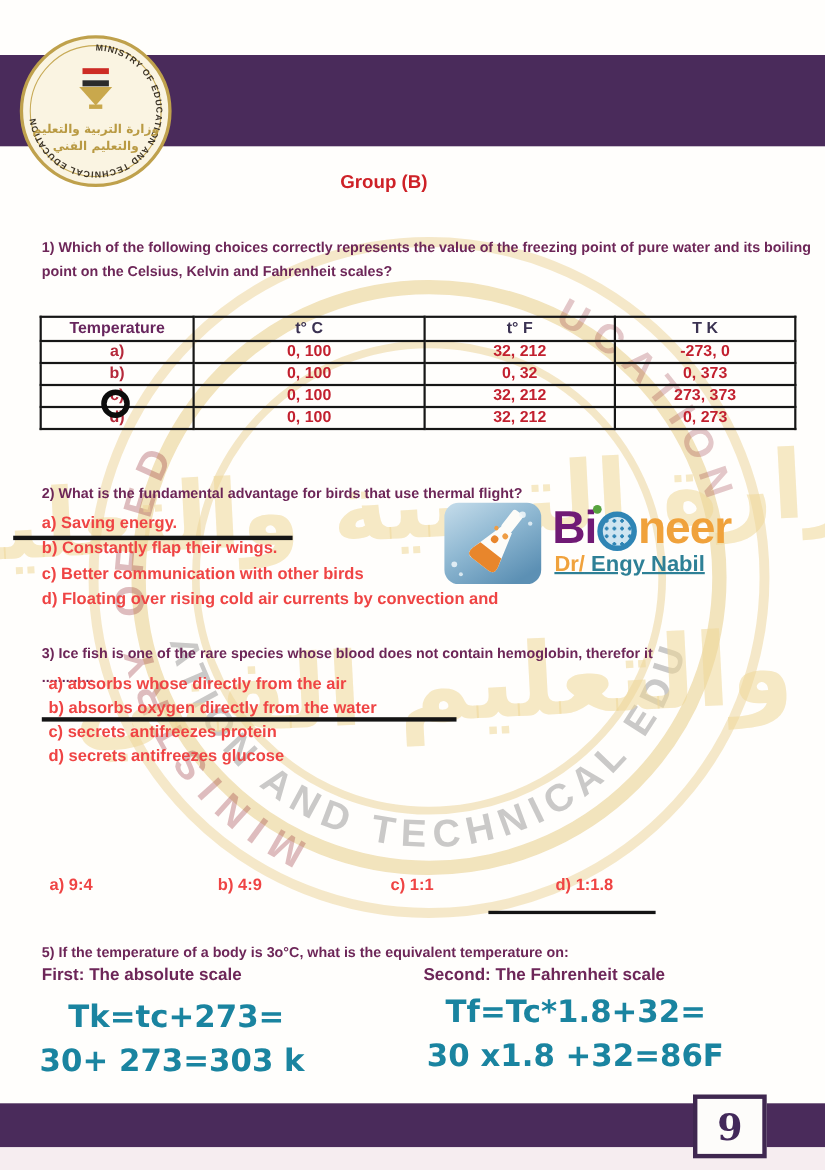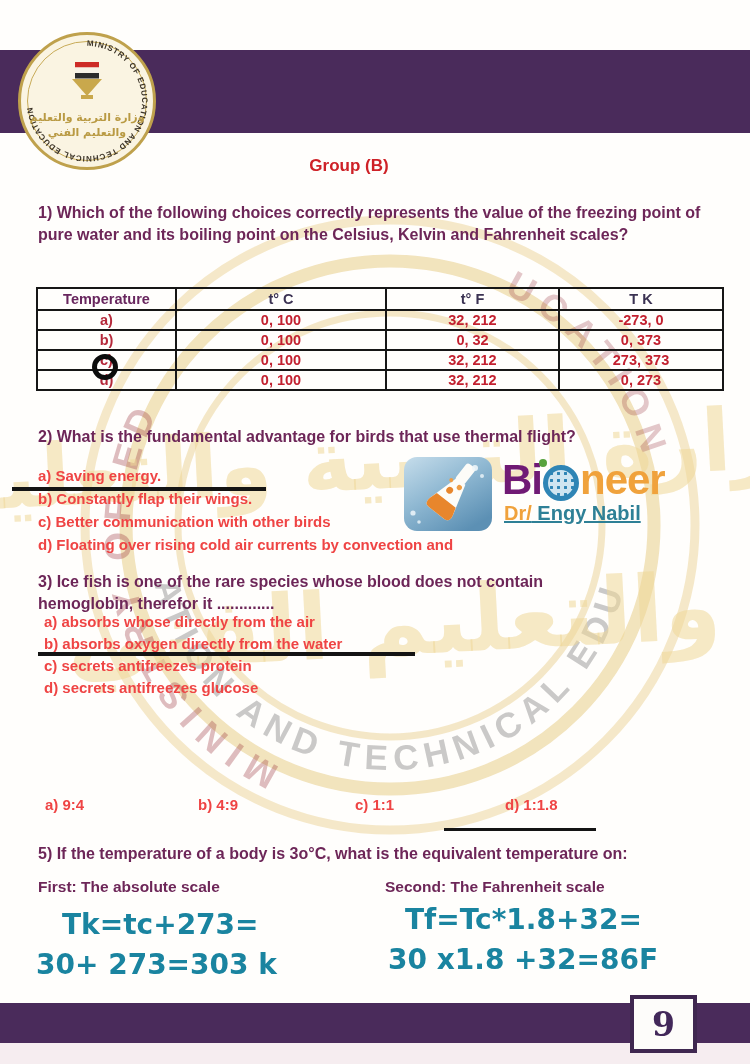--- a/index.html
+++ b/index.html
@@ -17,21 +17,21 @@
   .below-strip{position:absolute;left:0;top:1043px;width:750px;height:21px;background:#f6edf0;}
 
   
   .logo{position:absolute;left:18px;top:32px;width:138px;height:138px;z-index:3;}
   .logo .disc{position:absolute;inset:0;border-radius:50%;background:#faf4e2;border:3px solid #bfa14c;box-sizing:border-box;}
   .logo .inner-ring{position:absolute;inset:9px;border-radius:50%;border:1.5px solid #c8ab58;}
   .logo svg{position:absolute;inset:0;}
 
   
   .title{position:absolute;left:0;top:156px;width:698px;text-align:center;font-size:17px;color:#ce2127;}
-  .qtext{position:absolute;color:#6d2658;font-size:16px;line-height:21.5px;}
+  .qtext{position:absolute;color:#6d2658;font-size:13px;line-height:21.5px;margin-top:12px;}
   .options{position:absolute;color:#ef4444;font-size:15px;}
   .options div{height:23px;line-height:23px;}
   .mark-line{position:absolute;background:#141414;}
 
   
   table.qtable{position:absolute;left:36px;top:287px;border-collapse:collapse;table-layout:fixed;
        font-size:14.5px;text-align:center;background:transparent;}
   table.qtable td,table.qtable th{border:2px solid #161616;padding:0;}
   table.qtable tr.hd td{height:20px;}
   table.qtable tr.row td{height:18px;}

